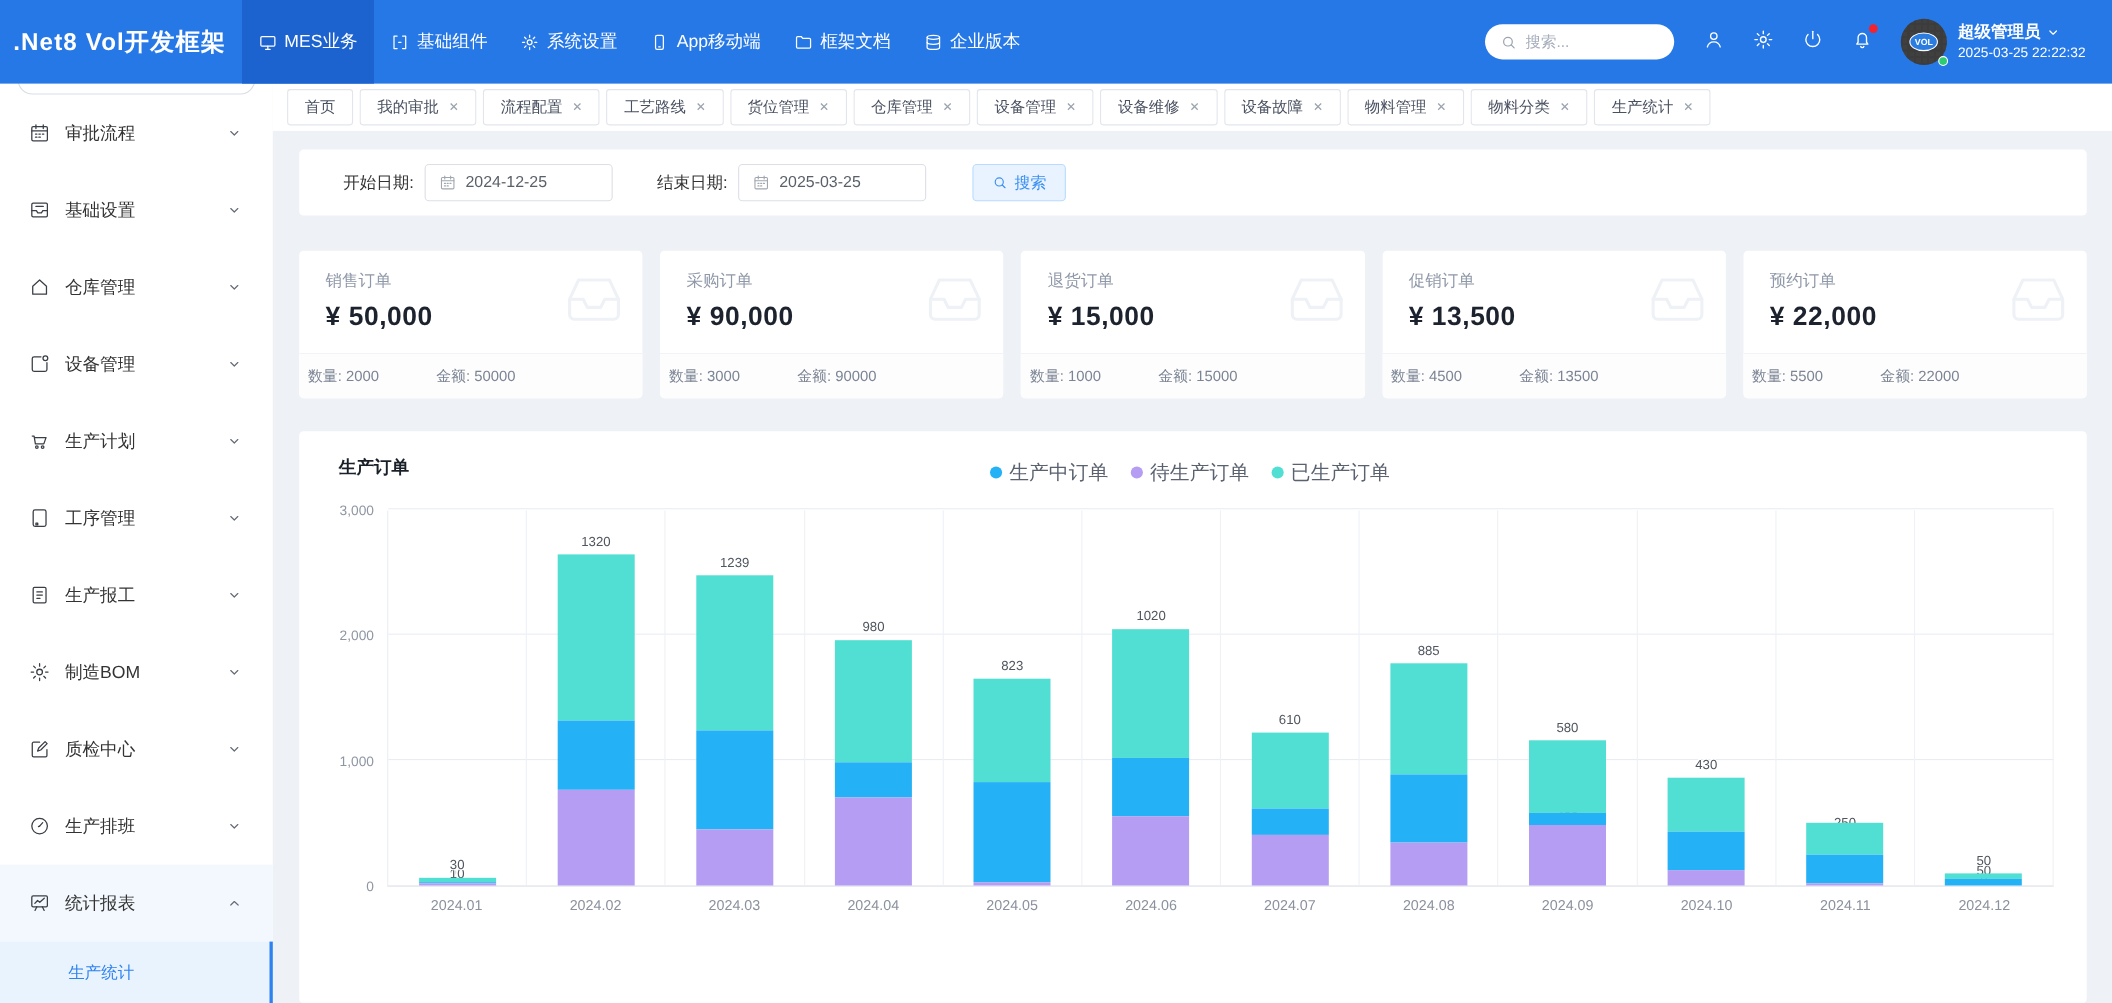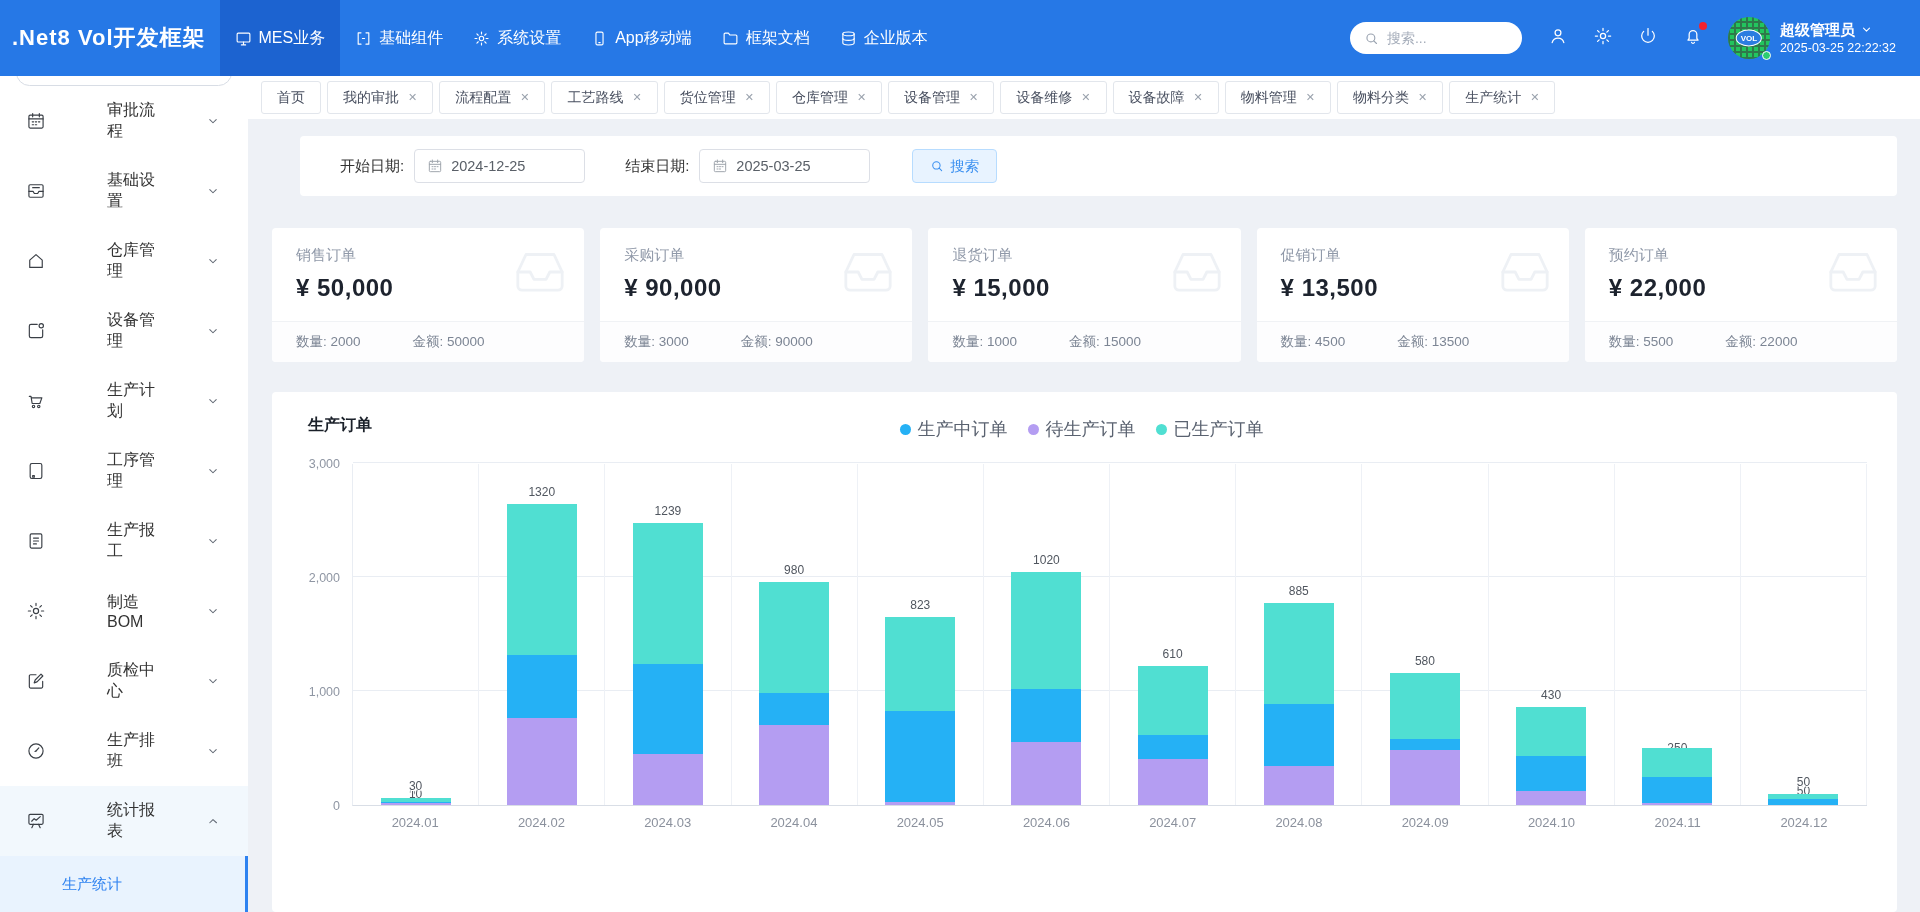--- a/index.html
+++ b/index.html
@@ -12,68 +12,68 @@
   .nav-menus { display:flex; height:100%; }
   .nav-item { display:flex; align-items:center; gap:7px; padding:0 15px; font-size:16px; cursor:pointer; height:100%; }
   .nav-item.active { background:#1c63d0; }
   .nav-item svg, .nav-icon-btn svg { display:block; }
   .nav-spacer { flex:1; }
   .nav-search { display:flex; align-items:center; gap:8px; width:172px; height:32px; background:#fff; border-radius:16px; padding:0 14px; margin-right:26px; color:#9aa3b0; }
   .nav-search input { border:none; outline:none; width:110px; font-size:14px; color:#555; background:transparent; }
   .nav-search input::placeholder { color:#a5adba; }
   .nav-icon-btn { position:relative; margin-right:25px; cursor:pointer; color:#fff; }
   .badge-dot { position:absolute; top:-4px; right:-4px; width:8px; height:8px; background:#f5222d; border-radius:50%; }
-  .avatar { position:relative; width:42px; height:42px; border-radius:50%; background:#22c55e; overflow:visible; margin-right:10px; cursor:pointer; flex:none; }
+  .avatar { position:relative; width:42px; height:42px; border-radius:50%; background:#404040; overflow:visible; margin-right:10px; cursor:pointer; flex:none; }
   .avatar .qr { position:absolute; inset:0; border-radius:50%; overflow:hidden;
      background-image:repeating-linear-gradient(0deg,#3a3a3a 0 2px,transparent 2px 6px),
                       repeating-linear-gradient(90deg,#3a3a3a 0 2px,transparent 2px 6px);
      opacity:.55; }
   .avatar .vol { position:absolute; left:50%; top:50%; transform:translate(-50%,-50%); background:#2b7ce0; color:#fff;
      font-size:8px; font-weight:bold; padding:3px 4px; border-radius:50%; border:1px solid #fff; }
   .avatar .status { position:absolute; right:-1px; bottom:-1px; width:9px; height:9px; background:#2ecc71; border:1.5px solid #fff; border-radius:50%; }
   .user-block { margin-right:24px; line-height:1.3; }
   .user-name { font-size:15px; font-weight:bold; display:flex; align-items:center; gap:5px; cursor:pointer; }
   .user-time { font-size:12.5px; margin-top:1px; }
 
   
   .main { display:flex; height:836px; }
   .sidebar { width:248px; background:#fff; flex:none; display:flex; flex-direction:column; position:relative; z-index:1; }
   .side-search { margin:-17px 16px 0 16px; height:34px; border:1px solid #d8dde5; border-radius:17px; background:#fff; }
   .side-menu { margin-top:0; }
-  .side-item { height:70px; display:flex; align-items:center; padding:0 28px 0 26px; font-size:16px; color:#333; cursor:pointer;gap:48px; }
+  .side-item { height:70px; display:flex; align-items:center; padding:0 28px 0 26px; font-size:16px; color:#333; cursor:pointer; }
   .side-item .icn { color:#3a3f46; margin-right:13px; display:flex; }
   .side-item .lbl { flex:1; }
   .side-item .chev { color:#646b76; display:flex; }
   .side-item.active-parent { background:#f2f8fd; }
   .side-subitem { height:56px; background:#e9f3fe; border-right:3px solid #2e82f0; color:#2e82f0; font-size:15px;
      display:flex; align-items:center; padding-left:62px; cursor:pointer; }
 
   .content { flex:1; min-width:0; display:flex; flex-direction:column; background:#eef1f6; }
   .tabbar { background:#fff; height:44px; flex:none; display:flex; align-items:center; gap:6px; padding:0 8px 0 13px; border-bottom:1px solid #eef1f6; overflow:hidden; }
   .tab { height:33px; display:flex; align-items:center; background:#fff; border:1px solid #e2e6ec; border-radius:3px; padding:0 15px; font-size:14px; color:#495060; cursor:pointer; white-space:nowrap; }
   .tab .close { margin-left:9px; font-size:11px; color:#9aa2ad; cursor:pointer; }
 
   .page { flex:1; min-height:0; display:flex; flex-direction:column; padding:16px 23px 0 24px; }
 
   
-  .filter-panel { background:#fff; border-radius:4px; height:60px; flex:none; display:flex; align-items:center; padding-left:40px;margin-left:28px; }
+  .filter-panel { background:#fff; border-radius:4px; height:60px; flex:none; display:flex; align-items:center; padding-left:40px; }
   .f-label { font-size:15px; color:#333; }
   .date-input { display:flex; align-items:center; gap:8px; width:171px; height:34px; border:1px solid #dcdfe6; border-radius:4px; background:#fff; margin-left:10px; padding:0 12px; color:#a0a6ae; cursor:pointer; }
   .date-input input { border:none; outline:none; width:100px; font-size:14.5px; color:#5a6068; background:transparent; }
   .f-gap { width:40px; }
   .search-btn { margin-left:42px; height:34px; display:flex; align-items:center; gap:6px; background:#e8f3ff; border:1px solid #b7dcff; border-radius:4px; color:#3a8ff0; font-size:14.5px; padding:0 17px; cursor:pointer; }
 
   
   .cards { display:flex; gap:16px; margin-top:32px; flex:none; }
   .card { flex:1; height:134px; background:#fff; border-radius:4px; position:relative; padding:18px 20px 0 24px; }
   .card-title { font-size:15px; color:#8f98a8; }
   .card-amount { font-size:24px; font-weight:bold; color:#1d232e; margin-top:9px; letter-spacing:.5px; }
   .card-icn { position:absolute; right:16px; top:16px; color:#eef1f5; }
   .card-foot { position:absolute; left:0; right:0; bottom:0; height:41px; border-top:1px solid #f0f2f5; background:#fdfdfe;
-     display:flex; align-items:center; padding-left:24px; gap:52px; font-size:13.5px; color:#7c8594; border-radius:0 0 4px 4px; }
+     display:flex; align-items:center; padding-left:8px; gap:52px; font-size:13.5px; color:#7c8594; border-radius:0 0 4px 4px; }
 
   
   .chart-panel { margin-top:30px; background:#fff; border-radius:4px; flex:1; min-height:0; overflow:hidden; padding:20px 30px 0 24px; }
   .chart-header { position:relative; height:30px; }
   .chart-title { font-size:16px; font-weight:bold; color:#1a2029; position:absolute; left:12px; top:3px; }
   .legend { position:absolute; left:0; right:0; top:5px; display:flex; justify-content:center; gap:20px; }
   .legend-item { display:flex; align-items:center; gap:7px; font-size:18px; color:#5a6270; cursor:pointer; }
   .legend-dot { width:11px; height:11px; border-radius:50%; }
   .plot-wrap { display:flex; margin-top:22px; }
   .yaxis { width:56px; position:relative; height:342px; flex:none; }

